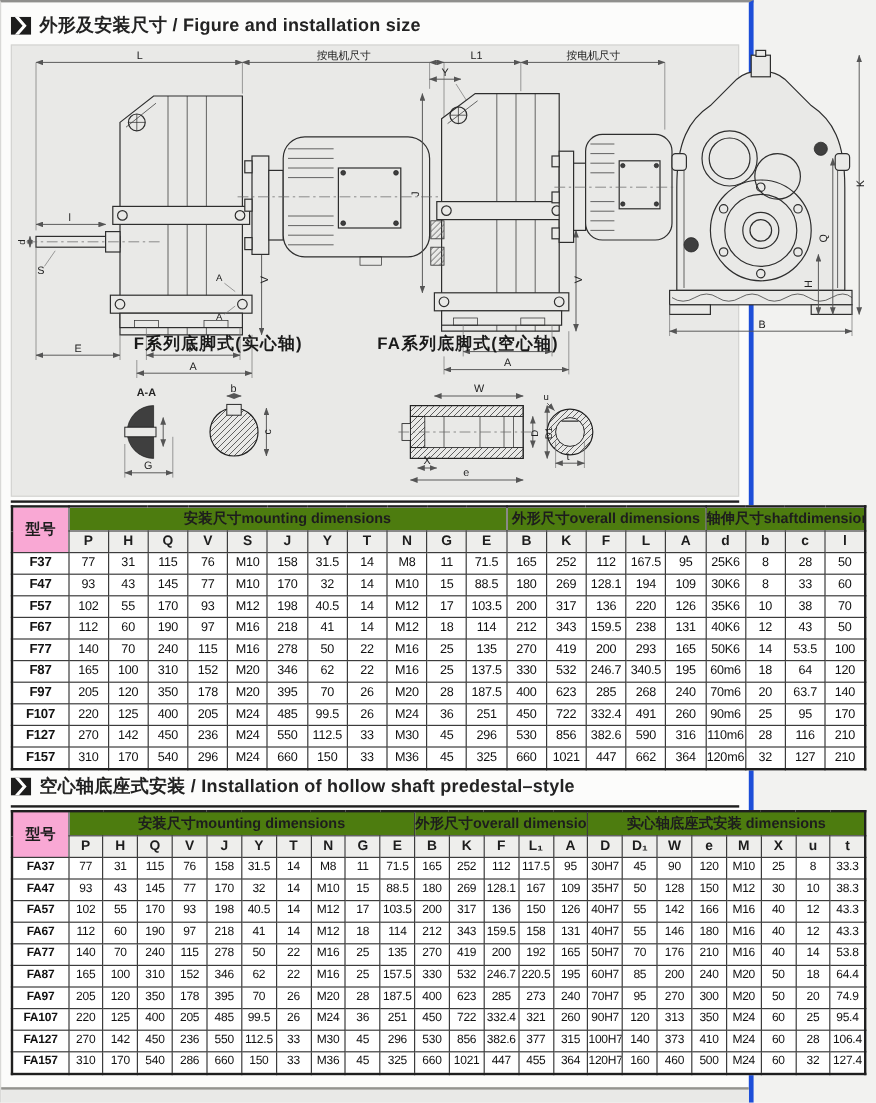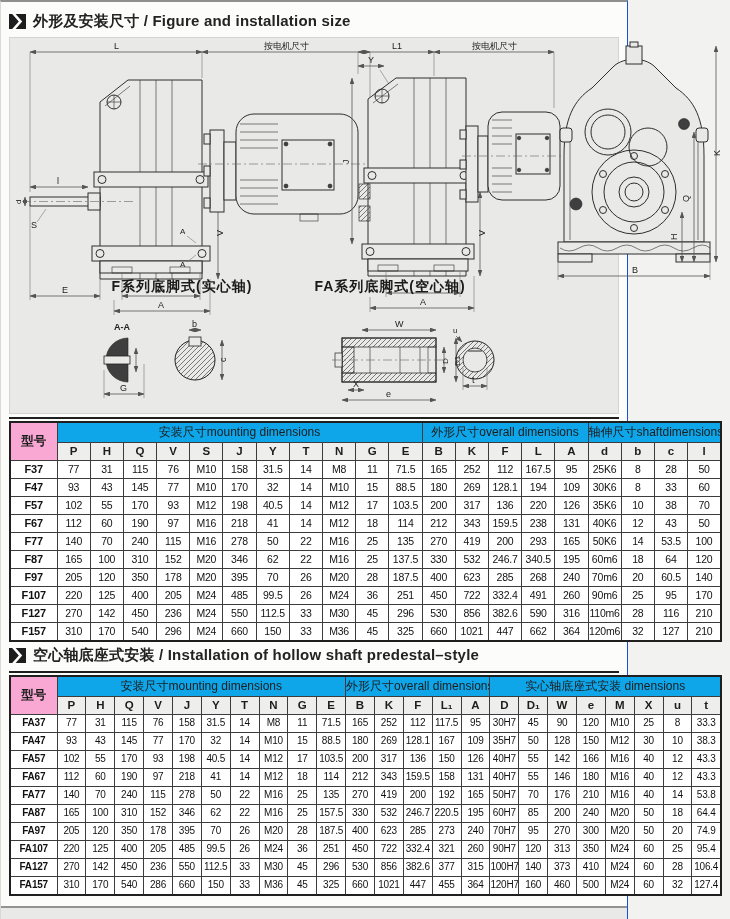--- a/index.html
+++ b/index.html
@@ -7,21 +7,21 @@
     width:730px;height:919px;overflow:hidden;
     background:#f2f2f0;
     font-family:"Liberation Sans","DejaVu Sans",sans-serif;
     color:#1d1d1d;
   }
   .page{
     position:relative;width:628px;height:919px;box-sizing:border-box;
     background:#fcfcfb;
     border-top:2px solid #8f8f8d;
     border-left:1px solid #d9d9d7;
-    border-right:1px solid #1d4ed8;
+    border-right:4px solid #1d4ed8;
   }
   .content{padding:6px 8px 0;}
   .section-title{
     display:flex;align-items:center;gap:7px;
     height:26px;font-size:15px;font-weight:bold;color:#232323;
     letter-spacing:0.2px;
   }
   .title-icon{width:17px;height:15px;flex:0 0 auto;}
   
   .panel{
@@ -47,21 +47,21 @@
   
   .rule{border-top:2px solid #1f1f1f;margin:3px 0 2px;}
   table{
     width:713px;border-collapse:collapse;table-layout:fixed;
     border:2px solid #1f1f1f;background:#fff;
   }
   th,td{
     border:1px solid #3c3c3c;text-align:center;vertical-align:middle;
     padding:0;height:17px;line-height:1.05;overflow:hidden;white-space:nowrap;
   }
-  th.group-th{font-size:12px;font-weight:normal;background:#0ea5e9;height:19px;}
+  th.group-th{font-size:12px;font-weight:bold;background:#4d7c0f;height:19px;}
   th.col-th{font-size:11.5px;font-weight:bold;background:#eeeeec;}
   th.model-th{font-size:12.5px;font-weight:bold;background:#f9a8d4;}
   td{font-size:10.5px;letter-spacing:-0.2px;color:#111;}
   td.model-td{font-size:11px;font-weight:bold;margin-left:38px;}
   #table2 td{font-size:10px;}
   .bottom-edge{
     position:absolute;left:0;right:0;top:904px;height:15px;
     border-top:2px solid #93938f;background:#e9e9e7;
   }
 </style>
@@ -548,21 +548,21 @@
             <td>M20</td>
             <td>28</td>
             <td>187.5</td>
             <td>400</td>
             <td>623</td>
             <td>285</td>
             <td>268</td>
             <td>240</td>
             <td>70m6</td>
             <td>20</td>
-            <td>60.5</td>
+            <td>63.7</td>
             <td>140</td>
           </tr>
           <tr>
             <td class="model-td">F107</td>
             <td>220</td>
             <td>125</td>
             <td>400</td>
             <td>205</td>
             <td>M24</td>
             <td>485</td>

